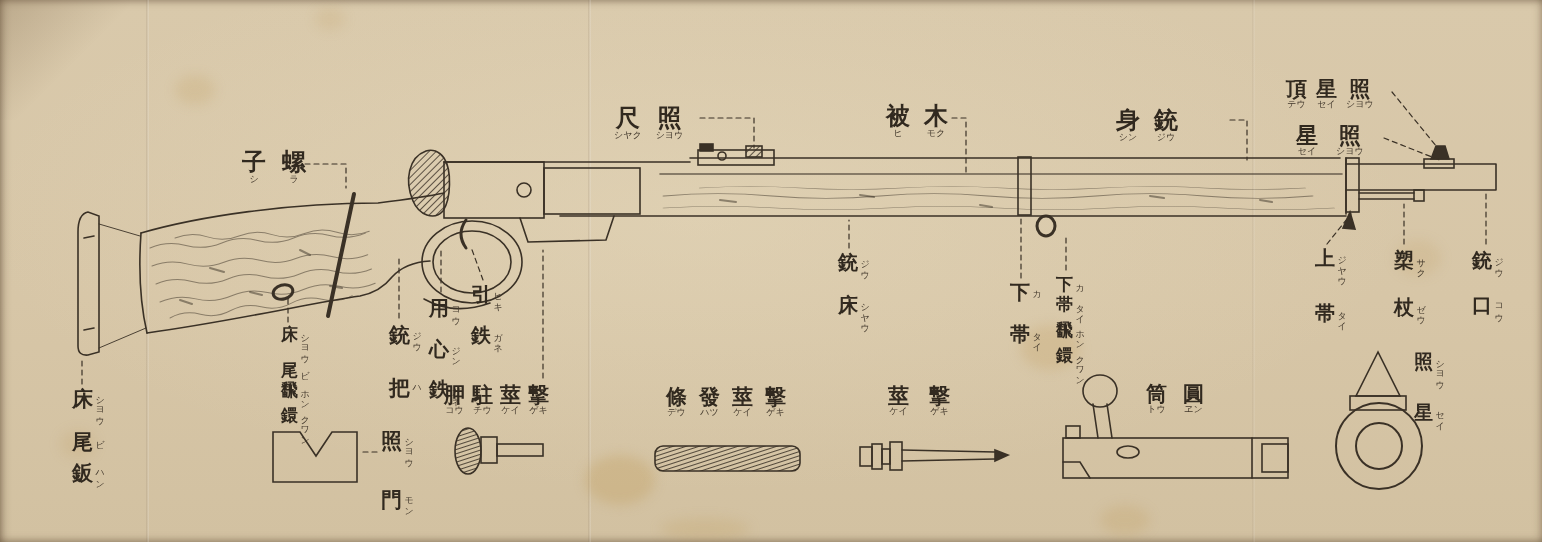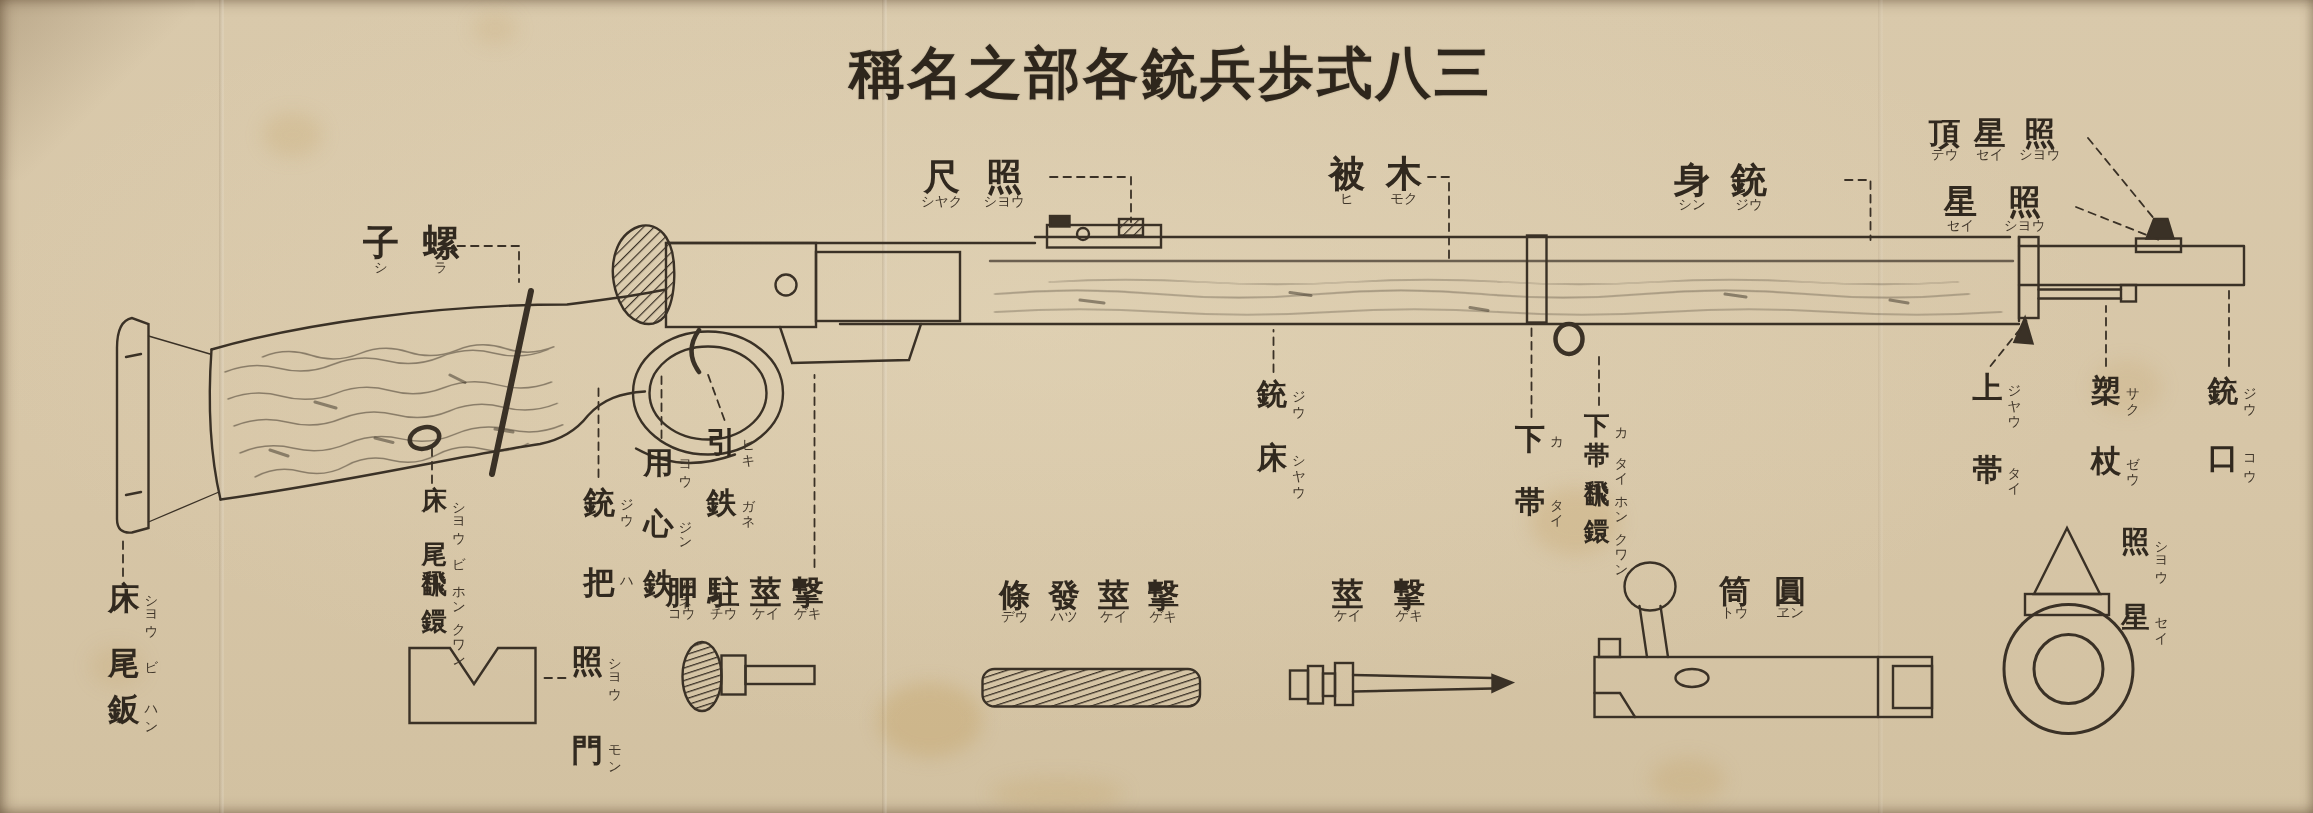--- a/index.html
+++ b/index.html
@@ -193,21 +193,20 @@
         <path d="M1486,244 V194"></path>
         <path d="M700,118 H754 V148"></path>
         <path d="M952,118 H966 V172"></path>
         <path d="M1230,120 H1247 V160"></path>
         <path d="M1392,92 L1437,147"></path>
         <path d="M1384,138 L1442,161"></path>
       </g>
     </g>
   </svg>
 
-  <div id="title">稱名之部各銃兵歩式八三</div>
 
   <div id="labels">
       <div class="label h" title="螺子 (ラシ)" style="left: 242px; top: 150px; gap: 16px;">
         <span class="cb-h">
           <span class="kchar" style="font-size: 24px;">螺</span>
           <span class="ruby">ラ</span>
         </span>
         <span class="cb-h">
           <span class="kchar" style="font-size: 24px;">子</span>
           <span class="ruby">シ</span>

